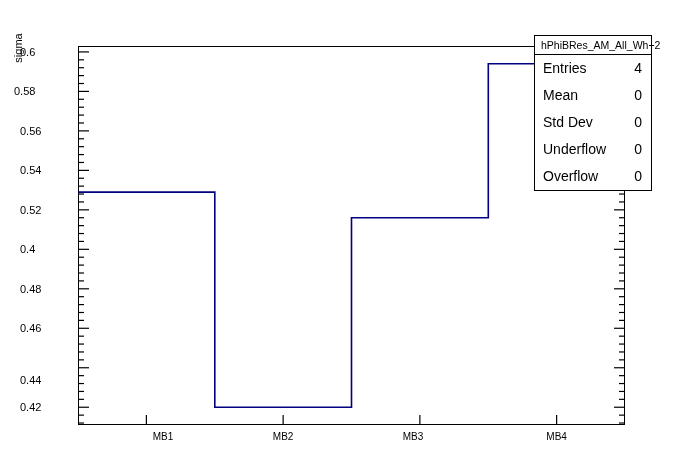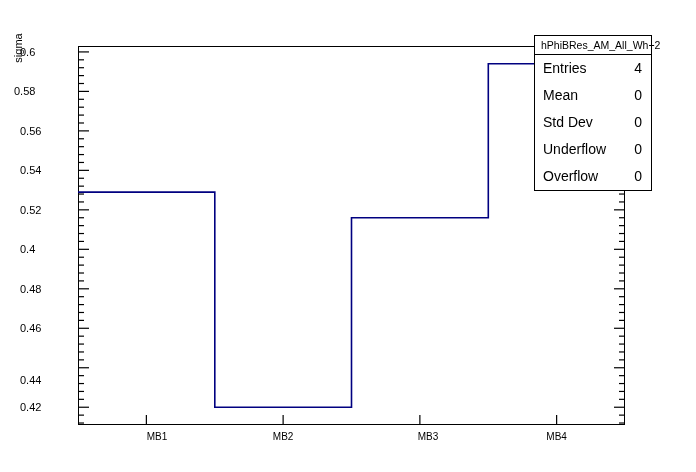--- a/index.html
+++ b/index.html
@@ -239,23 +239,23 @@
       <div class="ytick-label" style="left: 20px; width: 52px; top: 130.88px;">0.56</div>
       <div class="ytick-label" style="left: 20px; width: 52px; top: 170.359px;">0.54</div>
       <div class="ytick-label" style="left: 20px; width: 52px; top: 209.839px;">0.52</div>
       <div class="ytick-label" style="left: 20px; width: 52px; top: 249.318px;">0.4</div>
       <div class="ytick-label" style="left: 20px; width: 52px; top: 288.797px;">0.48</div>
       <div class="ytick-label" style="left: 20px; width: 52px; top: 328.276px;">0.46</div>
       <div class="ytick-label" style="left: 20px; width: 52px; top: 367.755px; margin-top: 12px;">0.44</div>
       <div class="ytick-label" style="left: 20px; width: 52px; top: 407.234px;">0.42</div>
     </div>
   <div id="xtick-labels">
-      <div class="xtick-label" style="left: 157px; top: 431px;">MB1</div>
+      <div class="xtick-label" style="left: 163px; top: 431px;">MB1</div>
       <div class="xtick-label" style="left: 283.125px; top: 431px;">MB2</div>
-      <div class="xtick-label" style="left: 428px; top: 431px; text-align: center;">MB3</div>
+      <div class="xtick-label" style="left: 413px; top: 431px; text-align: center;">MB3</div>
       <div class="xtick-label" style="left: 556.625px; top: 431px;">MB4</div>
     </div>
 
   <div id="stats-box">
     <div id="stats-title">hPhiBRes_AM_All_Wh+2</div>
     <div id="stats-rows">
         <div class="stats-row">
           <span class="stats-row-label">Entries</span>
           <span class="stats-row-value">4</span>
         </div>

